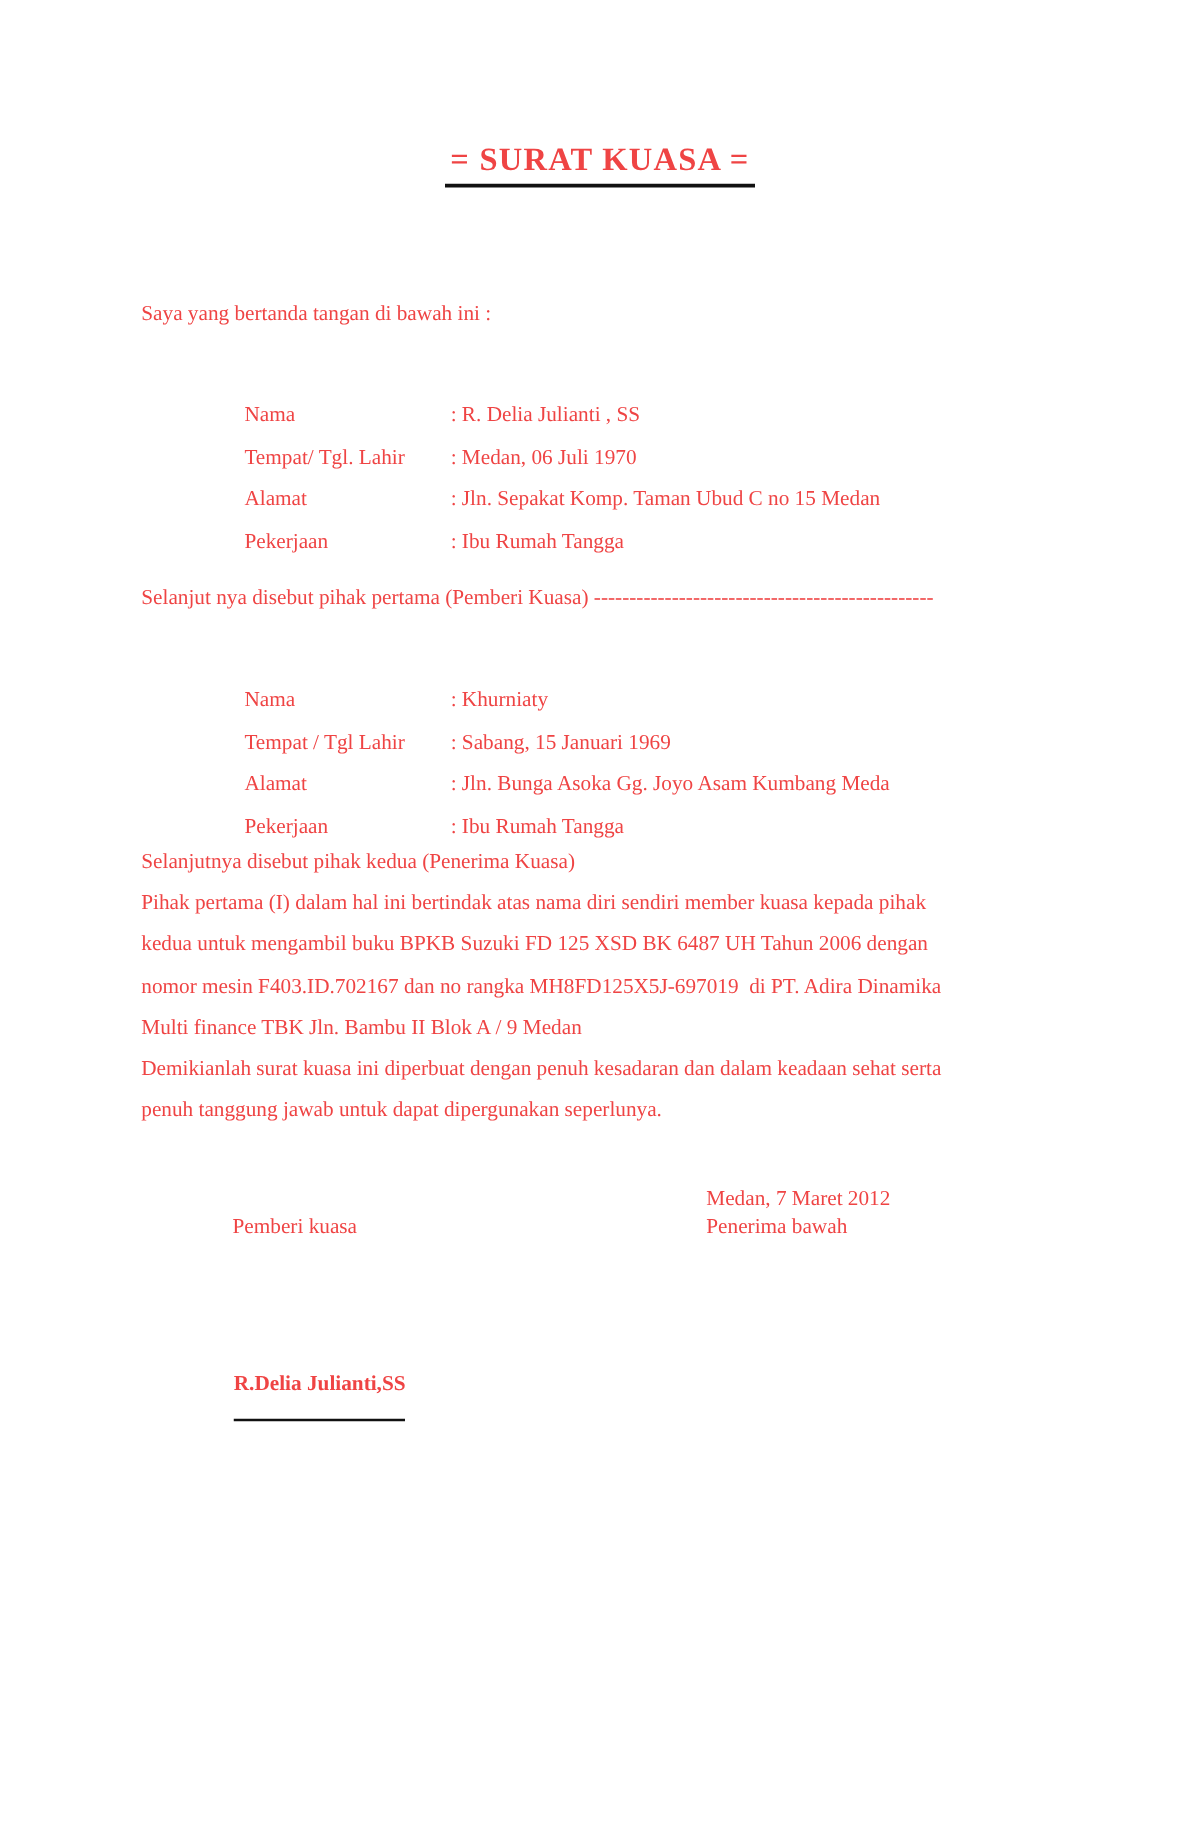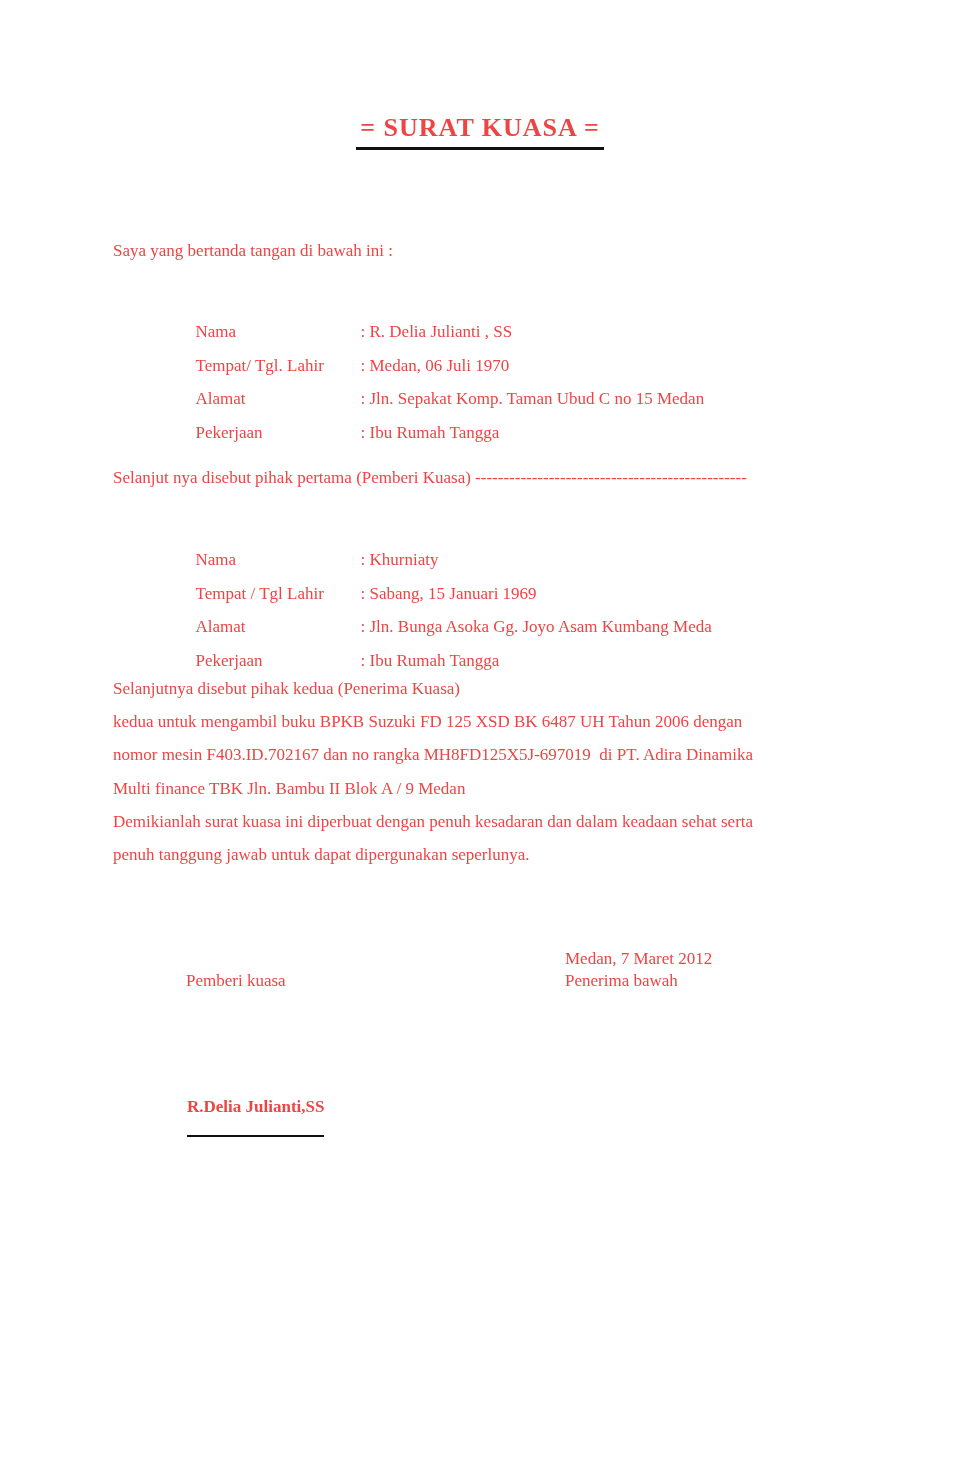--- a/index.html
+++ b/index.html
@@ -143,20 +143,21 @@
     <div class="detail-row">
       <span class="detail-label">Alamat</span><span class="detail-value">: Jln. Bunga Asoka Gg. Joyo Asam Kumbang Meda</span>
     </div>
     <div class="detail-row">
       <span class="detail-label">Pekerjaan</span><span class="detail-value">: Ibu Rumah Tangga</span>
     </div>
   </div>
 
   <div class="body-block">
     <div class="body-line">Selanjutnya disebut pihak kedua (Penerima Kuasa)</div>
+    <div class="body-line">Pihak pertama (I) dalam hal ini bertindak atas nama diri sendiri member kuasa kepada pihak</div>
     <div class="body-line">kedua untuk mengambil buku BPKB Suzuki FD 125 XSD BK 6487 UH Tahun 2006 dengan</div>
     <div class="body-line">nomor mesin F403.ID.702167 dan no rangka MH8FD125X5J-697019  di PT. Adira Dinamika</div>
     <div class="body-line">Multi finance TBK Jln. Bambu II Blok A / 9 Medan</div>
     <div class="body-line">Demikianlah surat kuasa ini diperbuat dengan penuh kesadaran dan dalam keadaan sehat serta</div>
     <div class="body-line">penuh tanggung jawab untuk dapat dipergunakan seperlunya.</div>
   </div>
 
   <div class="date-line">Medan, 7 Maret 2012</div>
 
   <div class="role left">Pemberi kuasa</div>

